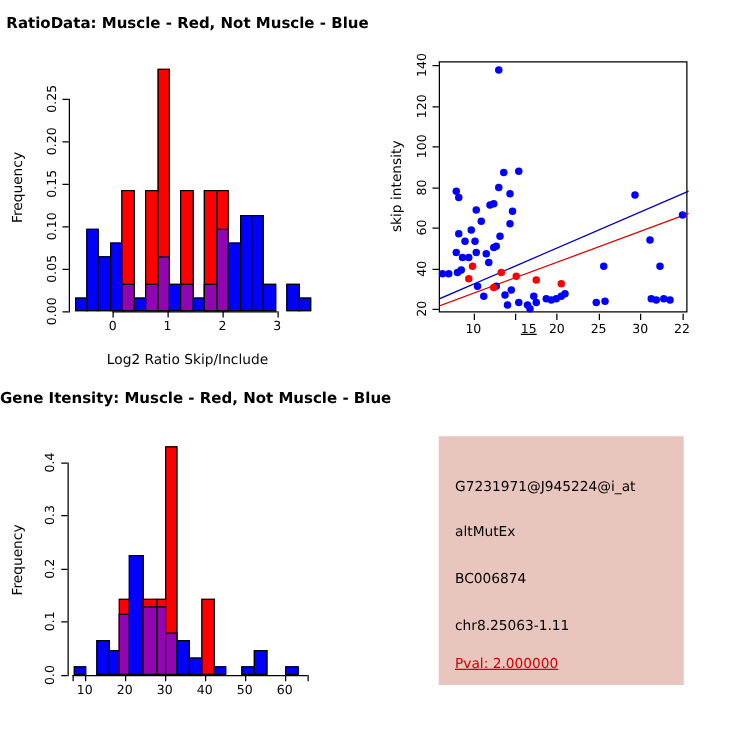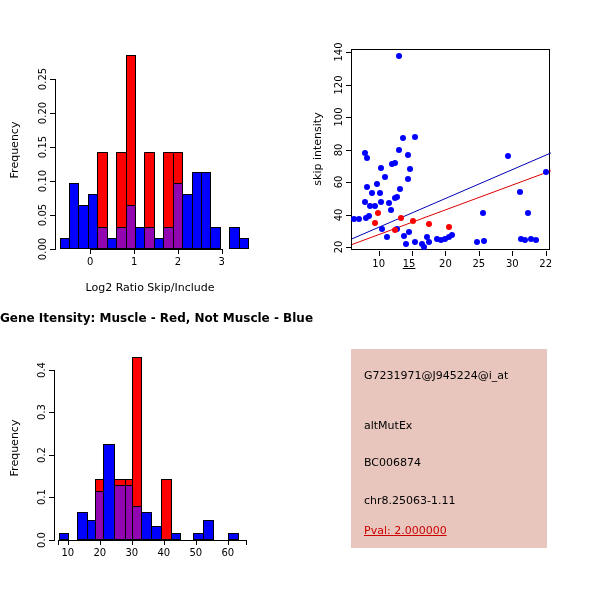--- a/index.html
+++ b/index.html
@@ -22,20 +22,21 @@
   .fitsvg{position:absolute;left:0;top:0;}
   .info-box{position:absolute;}
   .info-line{position:absolute;left:13px;font-size:11px;color:#000;white-space:nowrap;}
 </style>
 </head>
 <body>
 
 <div id="canvas">
 
   <div class="panel" id="panel-tl" style="left:0;top:0">
+    <div class="panel-title">RatioData: Muscle - Red, Not Muscle - Blue</div>
     <div class="vlabel" style="left:14px;top:150px">Frequency</div>
     <div class="plot" id="plot-tl" style="left:56px;top:52px;width:193px;height:197px">
         <div class="bar" style="left: 3.50909px; width: 10.4307px; height: 10.869px; background: rgb(0, 0, 255);"></div>
         <div class="bar" style="left: 12.9398px; width: 10.4307px; height: 65.8931px; background: rgb(0, 0, 255);"></div>
         <div class="bar" style="left: 22.3705px; width: 10.4307px; height: 44.1552px; background: rgb(0, 0, 255);"></div>
         <div class="bar" style="left: 31.8011px; width: 10.4307px; height: 55.0241px; background: rgb(0, 0, 255);"></div>
         <div class="bar" style="left: 41.2318px; width: 10.4307px; height: 97.1414px; background: rgb(255, 0, 0);"></div>
         <div class="bar" style="left: 41.2318px; width: 10.4307px; height: 22.4172px; background: rgb(146, 6, 178);"></div>
         <div class="bar" style="left: 50.6625px; width: 10.4307px; height: 10.869px; background: rgb(0, 0, 255);"></div>
         <div class="bar" style="left: 60.0932px; width: 10.4307px; height: 97.1414px; background: rgb(255, 0, 0);"></div>
@@ -149,21 +150,21 @@
         <div class="pt" style="left: 26.0436px; top: 162.907px; background: rgb(255, 0, 0);"></div>
         <div class="pt" style="left: 23.3725px; top: 172.633px; background: rgb(255, 0, 0);"></div>
         <div class="pt" style="left: 42.7383px; top: 179.927px; background: rgb(255, 0, 0);"></div>
         <div class="pt" style="left: 48.7483px; top: 167.77px; background: rgb(255, 0, 0);"></div>
         <div class="pt" style="left: 61.4362px; top: 171.012px; background: rgb(255, 0, 0);"></div>
         <div class="pt" style="left: 76.7953px; top: 174.254px; background: rgb(255, 0, 0);"></div>
         <div class="pt" style="left: 97.4966px; top: 177.496px; background: rgb(255, 0, 0);"></div>
         <div class="tickx" style="left: 26.7114px; top: 201px;"></div>
         <div class="tlabx" style="left: 26.7114px; top: 208px;">10</div>
         <div class="tickx" style="left: 60.1007px; top: 201px;"></div>
-        <div class="tlabx" style="left: 57px; top: 208px; text-decoration: underline;">15</div>
+        <div class="tlabx" style="left: 71px; top: 208px; text-decoration: underline;">15</div>
         <div class="tickx" style="left: 93.4899px; top: 201px;"></div>
         <div class="tlabx" style="left: 93.4899px; top: 208px;">20</div>
         <div class="tickx" style="left: 126.879px; top: 201px;"></div>
         <div class="tlabx" style="left: 126.879px; top: 208px;">25</div>
         <div class="tickx" style="left: 160.268px; top: 201px;"></div>
         <div class="tlabx" style="left: 160.268px; top: 208px;">30</div>
         <div class="tickx" style="left: 193.658px; top: 201px;"></div>
         <div class="tlabx" style="left: 193.658px; top: 208px;">22</div>
         <div class="ticky" style="left: -6px; top: 196.948px;"></div>
         <div class="tlaby" style="left: -14px; top: 196.948px;">20</div>
@@ -229,21 +230,21 @@
         <div class="tlaby" style="left: -14px; top: 98.8148px;">0.2</div>
         <div class="ticky" style="left: -6px; top: 56.2222px;"></div>
         <div class="tlaby" style="left: -14px; top: 56.2222px;">0.3</div>
         <div class="ticky" style="left: -6px; top: 13.6296px;"></div>
         <div class="tlaby" style="left: -14px; top: 13.6296px;">0.4</div>
       </div>
   </div>
 
   <div class="panel" id="panel-br" style="left:300px;top:300px">
     <div class="info-box" id="info-box" style="left: 51px; top: 49px; width: 196px; height: 199px; background: rgb(233, 198, 189);">
-      <div class="info-line" style="top:20px">G7231971@J945224@i_at</div>
+      <div class="info-line" style="top:34px">G7231971@J945224@i_at</div>
       <div class="info-line" style="top:70px">altMutEx</div>
       <div class="info-line" style="top:107px">BC006874</div>
       <div class="info-line" style="top:145px">chr8.25063-1.11</div>
       <div class="info-line" id="pval-line" style="top: 175px; color: rgb(204, 0, 0); text-decoration: underline;">Pval: 2.000000</div>
     </div>
   </div>
 
 </div>
 
 </body></html>

